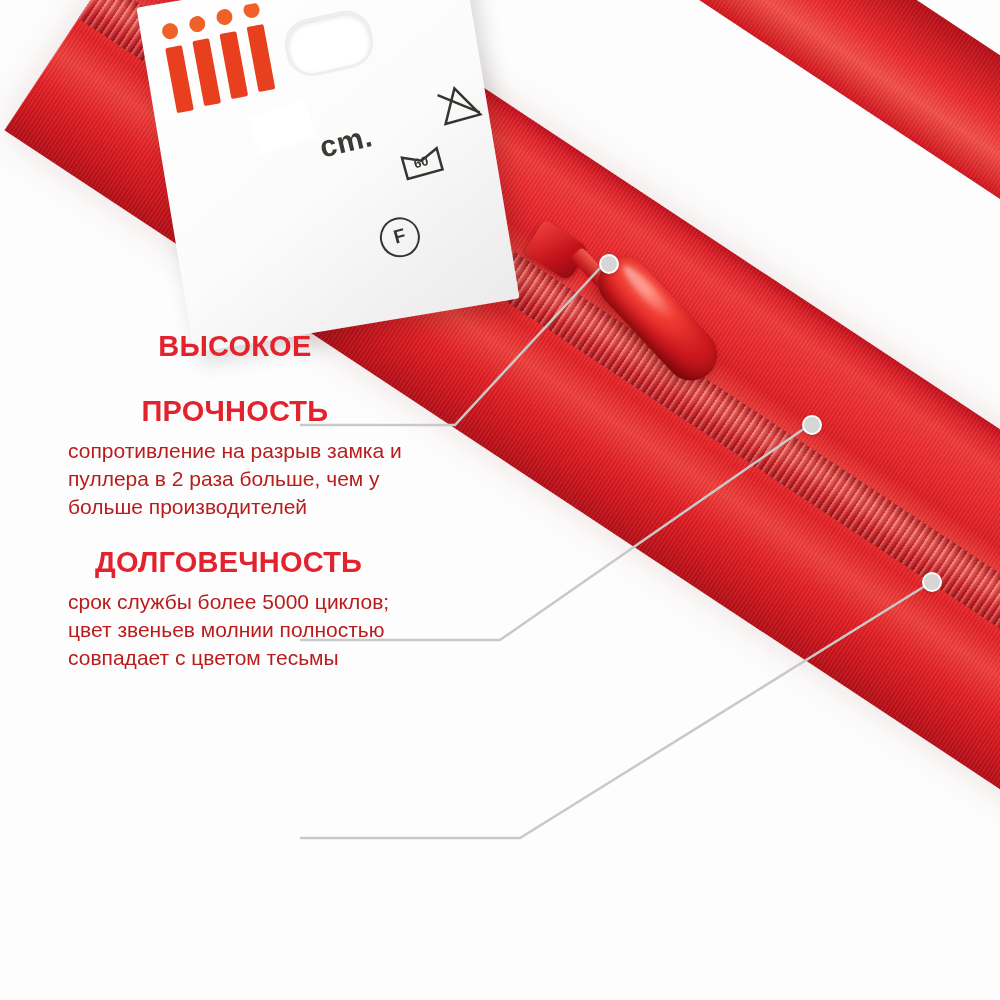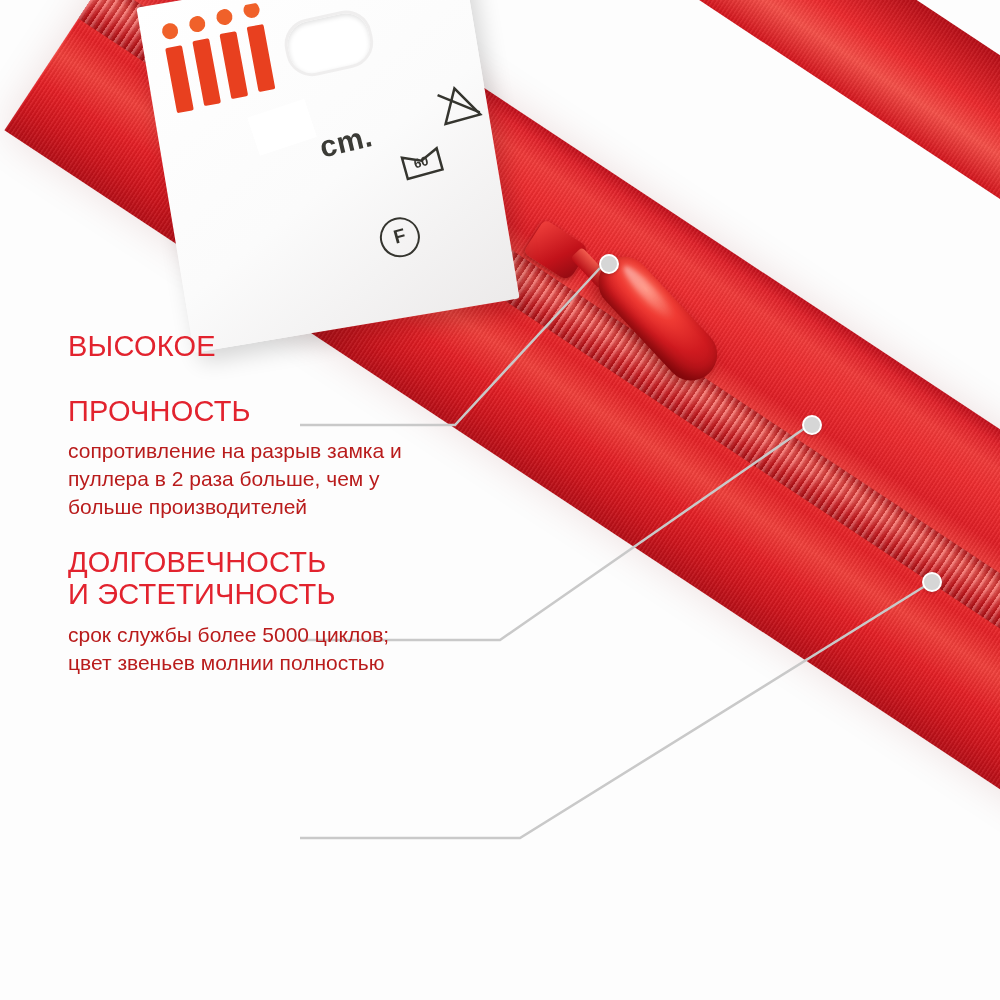--- a/index.html
+++ b/index.html
@@ -305,24 +305,25 @@
     border: 2px solid #ffffff;
     box-shadow: 0 1px 3px rgba(0,0,0,.2);
   }
 
   
   .block { position: absolute; left: 68px; }
   .block h2 {
     margin: 0 0 10px 0;
     font-size: 29px;
     line-height: 1.12;
-    font-weight: normal;
+    font-weight: bold;
     color: #e2232e;
     text-transform: uppercase;
     letter-spacing: .2px;
+    text-align: center;
   }
   .block p {
     margin: 0;
     font-size: 21px;
     line-height: 1.32;
     color: #b91c1c;
     max-width: 700px;
   }
   #block-quality { top: 330px; }
   #block-durability { top: 546px; }
@@ -415,25 +416,25 @@
     <p>
       <span>сопротивление на разрыв замка и</span><br>
       <span>пуллера в 2 раза больше, чем у</span><br>
       <span>больше производителей</span>
     </p>
   </div>
 
   <div class="block" id="block-durability">
     <h2>
       <span>ДОЛГОВЕЧНОСТЬ</span><br>
-      <span>И ЭСТЕТИЧНОСТЬ</span>
     </h2>
     <p>
       <span>срок службы более 5000 циклов;</span><br>
       <span>цвет звеньев молнии полностью</span><br>
+      <span>совпадает с цветом тесьмы</span>
     </p>
   </div>
 
   <div class="block" id="block-palette">
     <h2>
       <br>
     </h2>
   </div>
 
 </div>

